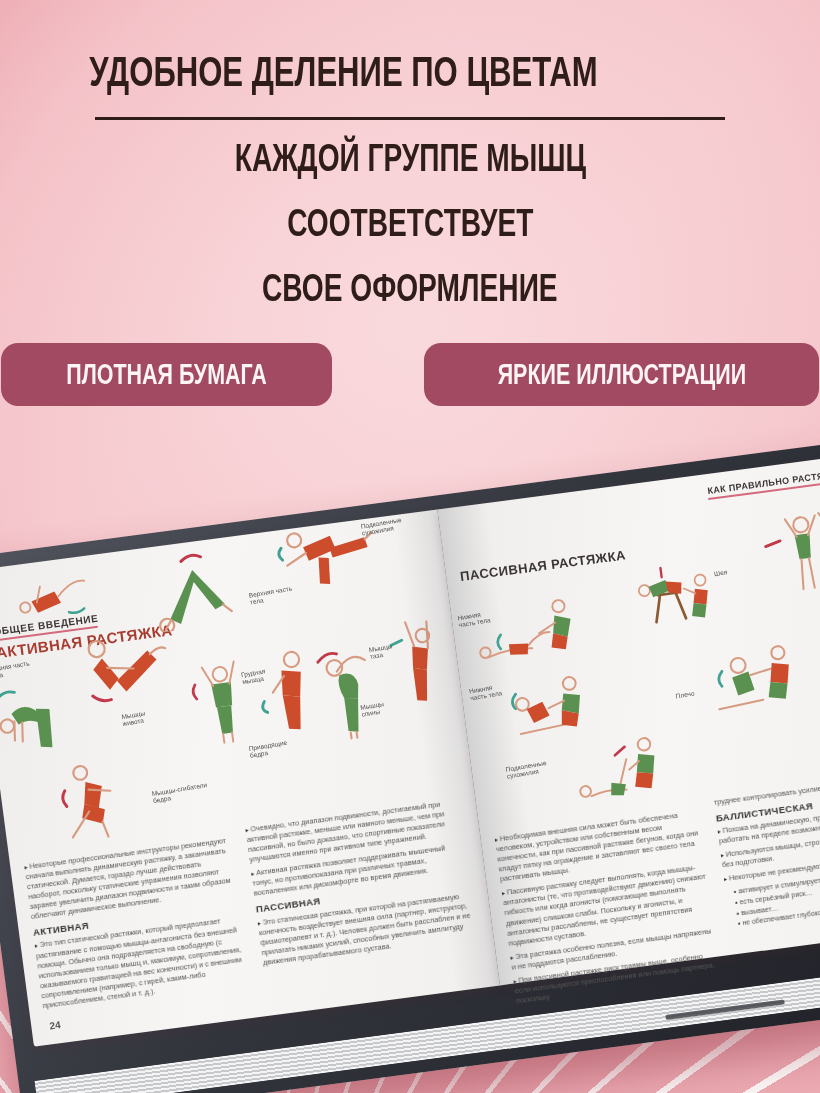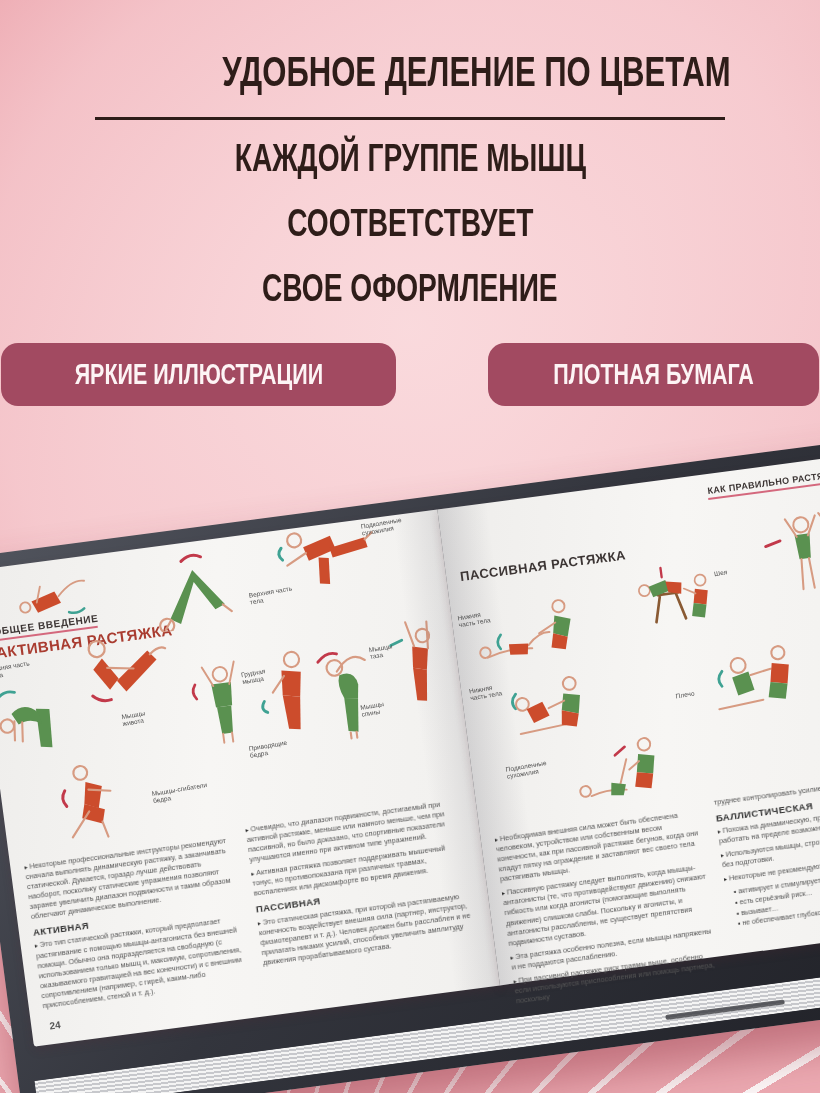--- a/index.html
+++ b/index.html
@@ -3,21 +3,21 @@
 <meta charset="utf-8">
 <style>
   html,body{margin:0;padding:0;}
   body{font-family:"Liberation Sans",sans-serif;}
   .stage{position:relative;width:820px;height:1093px;overflow:hidden;
     background:
       radial-gradient(ellipse 130% 90% at 50% 30%, rgba(250,218,221,.95) 0%, rgba(246,201,206,.85) 40%, rgba(233,155,164,.6) 72%, rgba(221,128,140,.65) 100%),
       linear-gradient(125deg,#e2838e 0%,#f4cbd0 28%,#f8d8db 50%,#f0bcc3 72%,#d86f7d 100%);}
   .condensed{display:inline-block;transform:scaleX(.74);transform-origin:50% 50%;white-space:nowrap;}
   
-  .kicker{position:absolute;left:0;top:48px;width:820px;text-align:right;
+  .kicker{position:absolute;left:0;top:48px;width:820px;text-align:left;
     font-size:42px;font-weight:bold;color:#2e1d19;letter-spacing:0px;}
   .divider{position:absolute;left:95px;top:117px;width:630px;height:3px;background:#2e1d19;}
   .bigtitle{position:absolute;left:0;top:126px;width:820px;text-align:center;
     font-size:38px;font-weight:bold;color:#2e1d19;line-height:65px;}
   .badges{position:absolute;left:0;top:343px;width:820px;display:flex;justify-content:center;gap:92px;}
   .badge{height:63px;border-radius:17px;display:flex;align-items:center;justify-content:center;
     padding:0 30px;color:#fdf4f5;font-size:29px;font-weight:bold;}
   
   .floor{position:absolute;left:0;top:856px;width:820px;height:237px;
     background:repeating-conic-gradient(from -58deg at 246px 540px,#ecaab2 0deg 4.4deg,#fbf6f6 4.4deg 5.1deg);}
@@ -66,24 +66,24 @@
 
   <div class="kicker"><span class="condensed">УДОБНОЕ ДЕЛЕНИЕ ПО ЦВЕТАМ</span></div>
   <div class="divider"></div>
   <div class="bigtitle">
     <span class="condensed">КАЖДОЙ ГРУППЕ МЫШЦ</span><br>
     <span class="condensed">СООТВЕТСТВУЕТ</span><br>
     <span class="condensed">СВОЕ ОФОРМЛЕНИЕ</span>
   </div>
   <div class="badges">
     <div class="badge" style="background:#a24a61;">
+        <span class="condensed">ПЛОТНАЯ БУМАГА</span>
+      </div>
+    <div class="badge" style="background:#a24a61;">
         <span class="condensed">ЯРКИЕ ИЛЛЮСТРАЦИИ</span>
-      </div>
-    <div class="badge" style="background:#a24a61;">
-        <span class="condensed">ПЛОТНАЯ БУМАГА</span>
       </div>
   </div>
 
   <div class="floor"></div>
 
   <div class="book">
     <div class="cover"></div>
     <div class="edgeB"></div>
     <div class="smudge"></div>
 

